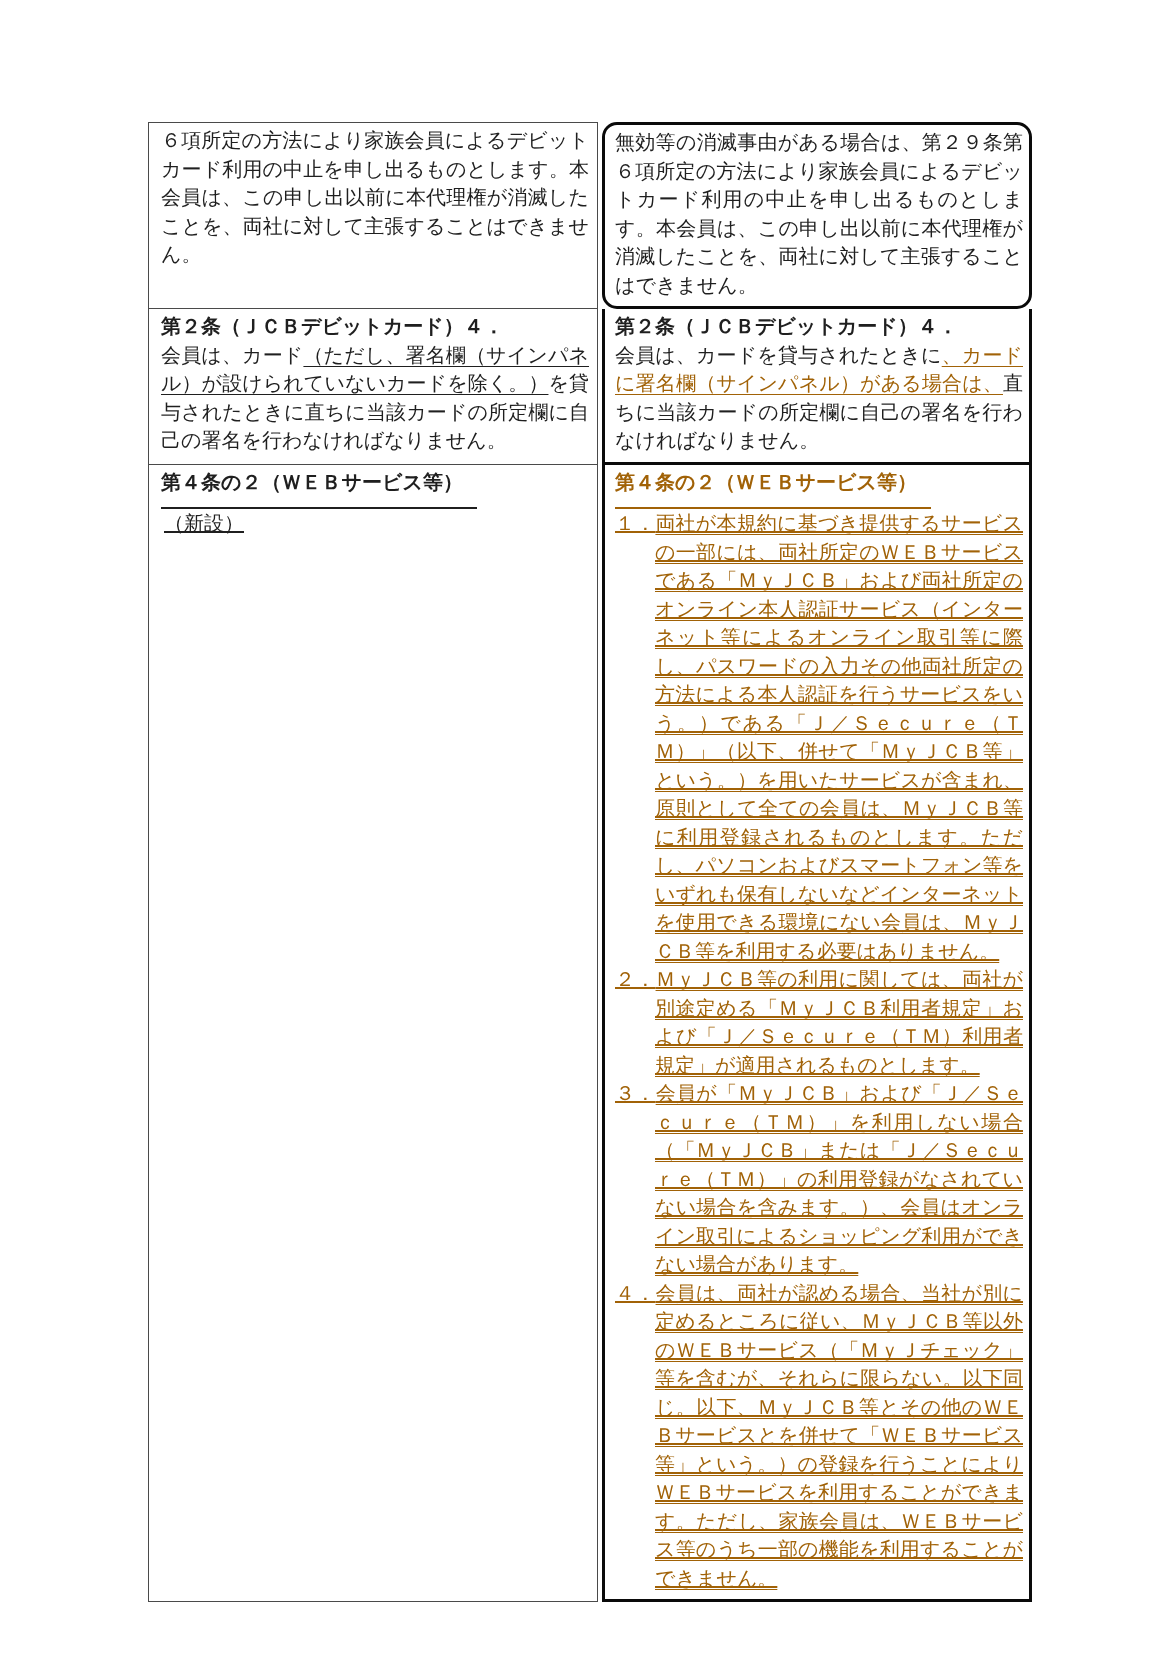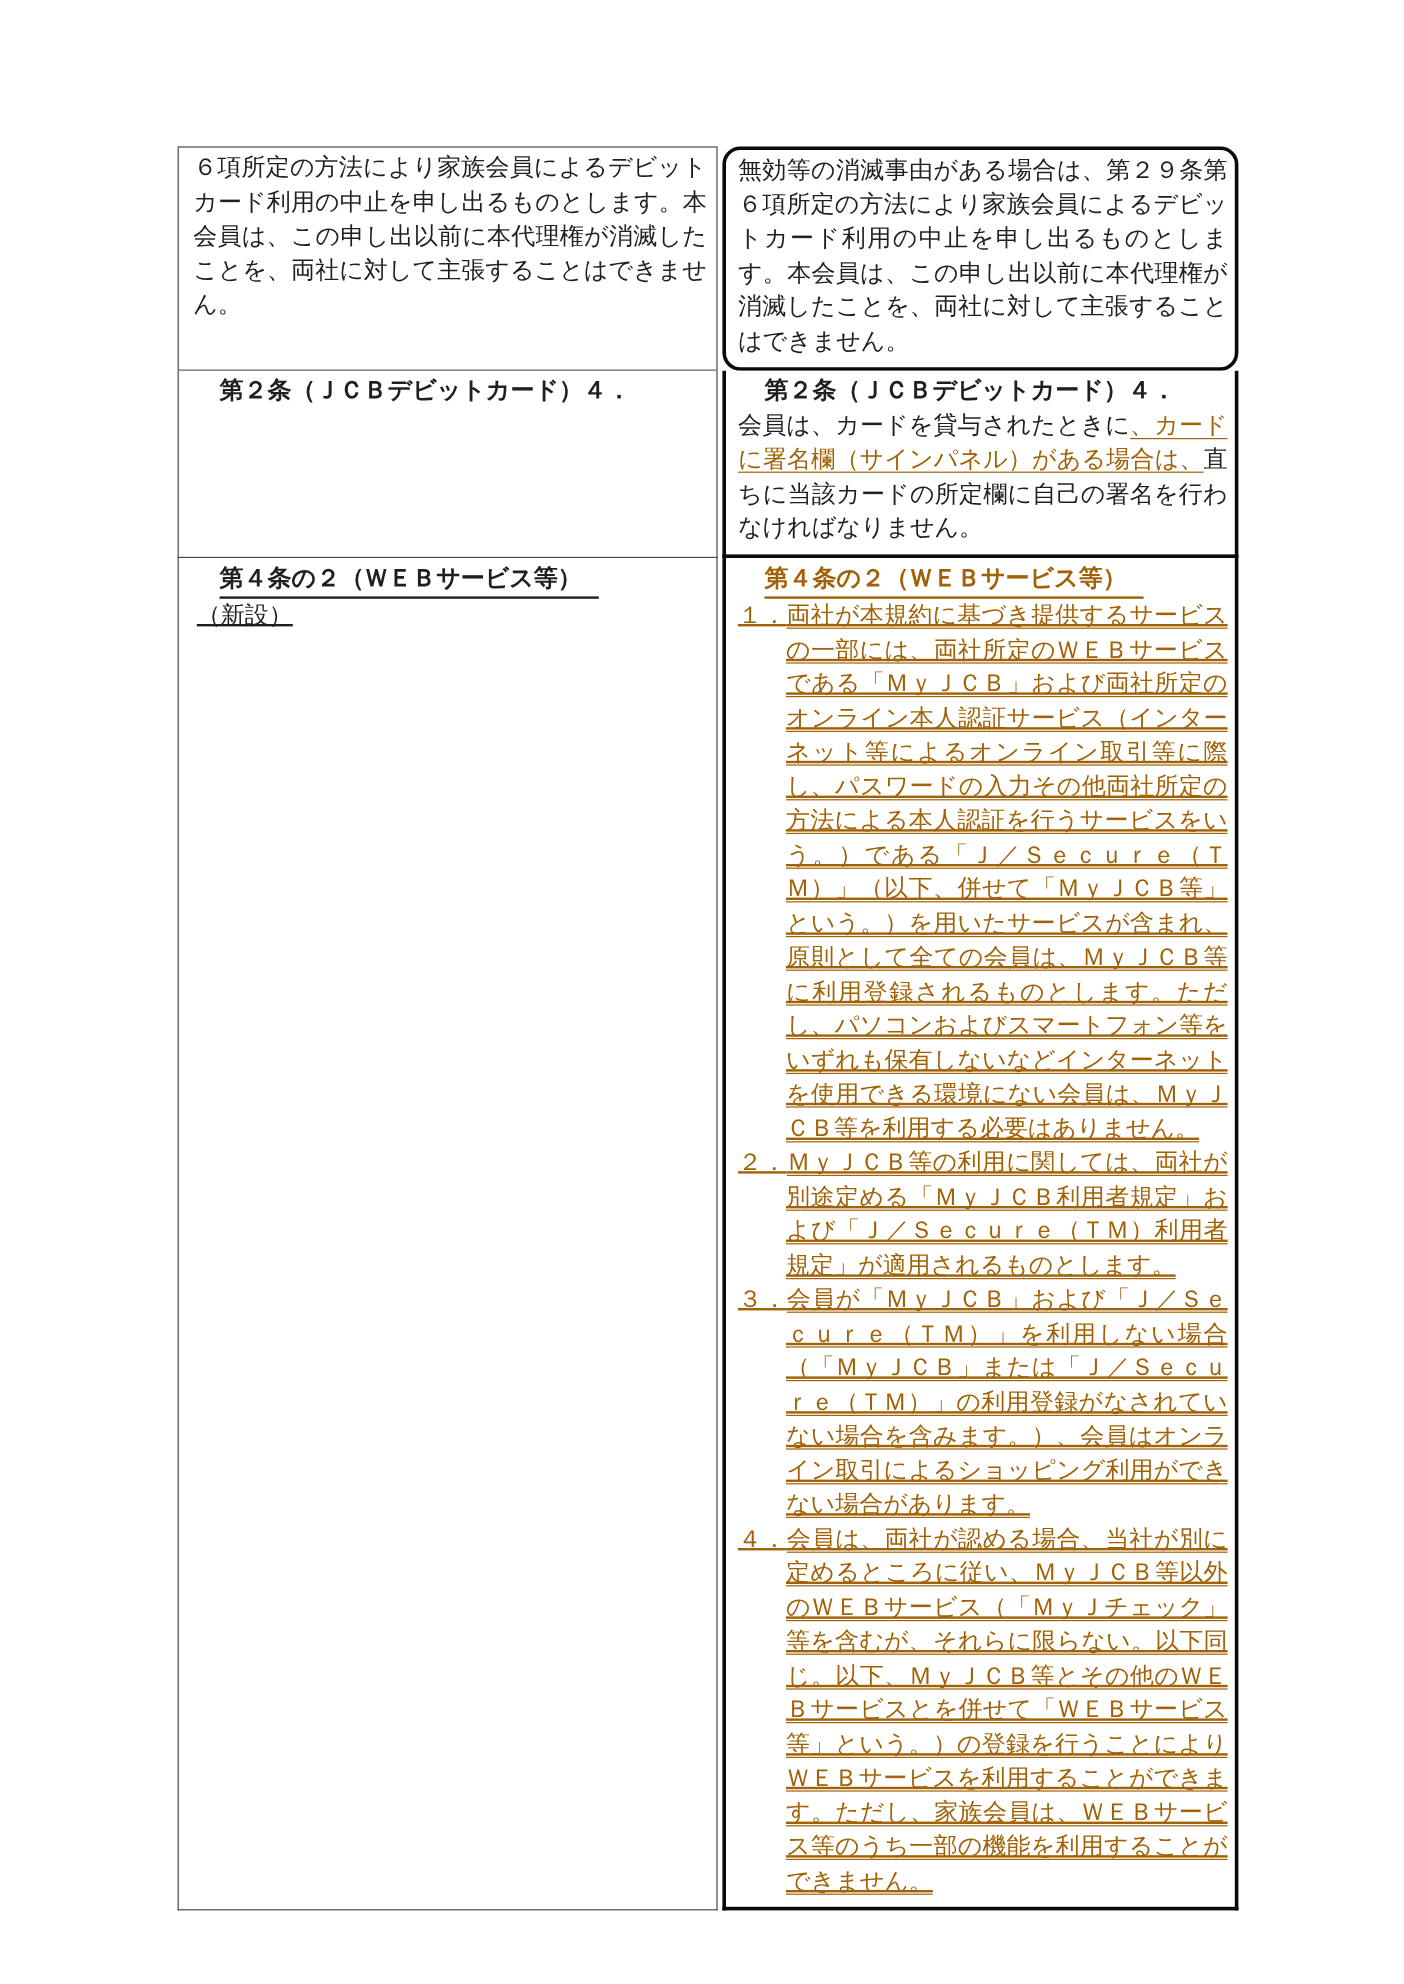--- a/index.html
+++ b/index.html
@@ -42,29 +42,27 @@
     border-top: 0;
     padding: 3px 6px 7px 10px;
     background: #fff;
   }
   .rcol.first { border-top: 3px solid #0a0a0a; border-radius: 15px; }
 
   .heading {
     font-family: "Liberation Sans", "DejaVu Sans", sans-serif;
     font-weight: bold;
     text-align: left;
-    margin-left: 22px;
   }
   .hu { 
     display: inline-block;
     border-bottom: 2px solid currentColor;
     padding-right: 14px;
-    padding-bottom: 0px;
+    padding-bottom: 12px;
     line-height: 26.5px;
-    font-family: Liberation Mono, monospace;
   }
   .u {
     text-decoration: underline;
     text-underline-offset: 4px;
     text-decoration-thickness: 1px;
   }
   .red { color: #a16207; }
   .note { padding-left: 3px; text-align: left; text-decoration: underline; }
   .items { margin-top: 0; }
   .item {
@@ -83,20 +81,21 @@
 
     <div class="lcol first">
       <p class="body-par">６項所定の方法により家族会員によるデビットカード利用の中止を申し出るものとします。本会員は、この申し出以前に本代理権が消滅したことを、両社に対して主張することはできません。</p>
     </div>
     <div class="rcol first">
       <p class="body-par">無効等の消滅事由がある場合は、第２９条第６項所定の方法により家族会員によるデビットカード利用の中止を申し出るものとします。本会員は、この申し出以前に本代理権が消滅したことを、両社に対して主張することはできません。</p>
     </div>
 
     <div class="lcol">
       <div class="heading">第２条（ＪＣＢデビットカード）４．</div>
+      <p class="body-par"><span>会員は、カード</span><span class="u">（ただし、署名欄（サインパネル）が設けられていないカードを除く。）</span><span>を貸与されたときに直ちに当該カードの所定欄に自己の署名を行わなければなりません。</span></p>
     </div>
     <div class="rcol">
       <div class="heading">第２条（ＪＣＢデビットカード）４．</div>
       <p class="body-par"><span>会員は、カードを貸与されたときに</span><span class="u red">、カードに署名欄（サインパネル）がある場合は、</span><span>直ちに当該カードの所定欄に自己の署名を行わなければなりません。</span></p>
     </div>
 
     <div class="lcol">
       <div class="heading"><span class="hu">第４条の２（ＷＥＢサービス等）</span></div>
       <p class="note">（新設）</p>
     </div>

